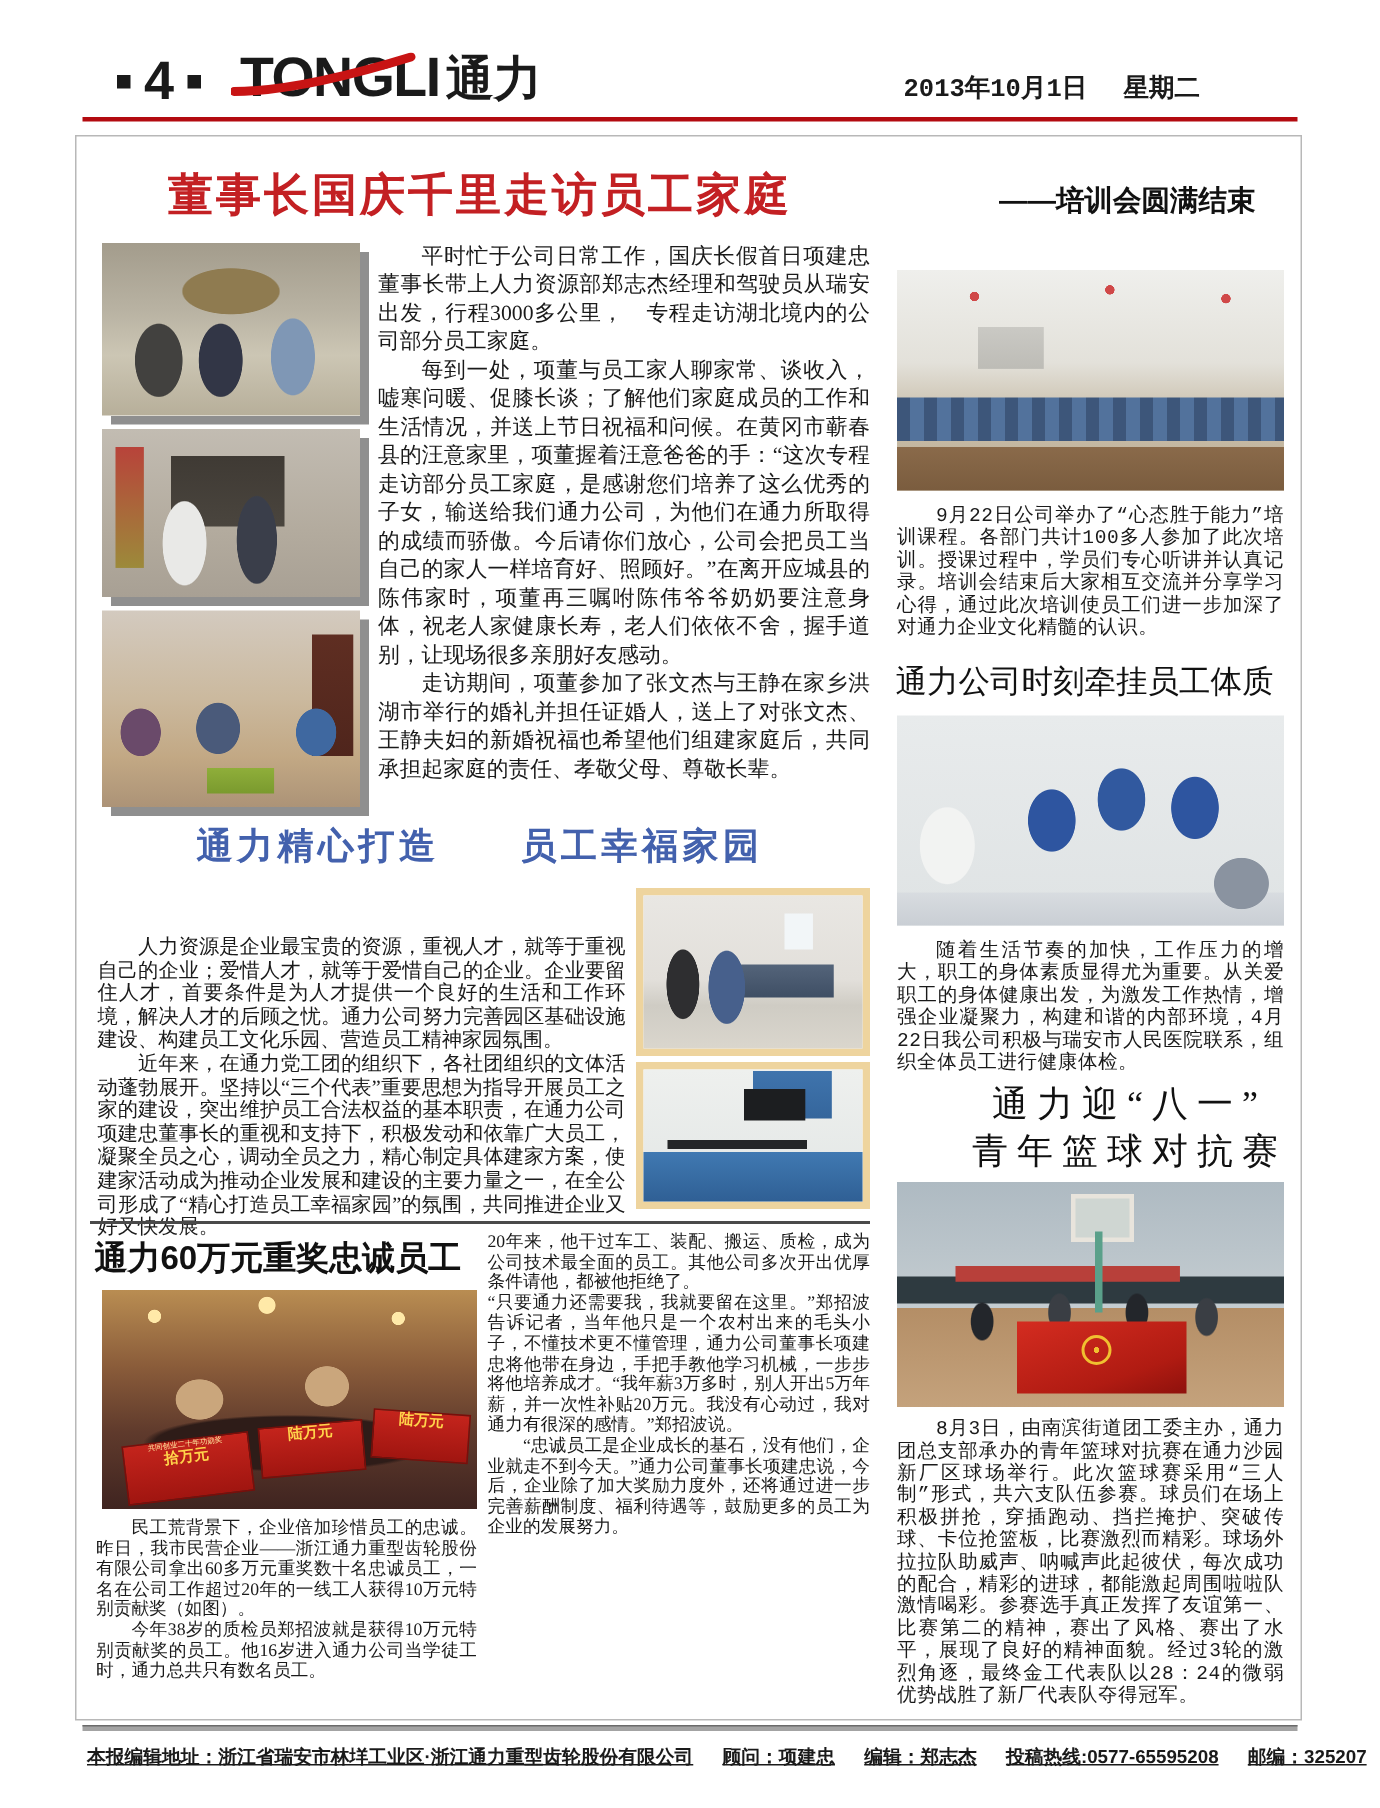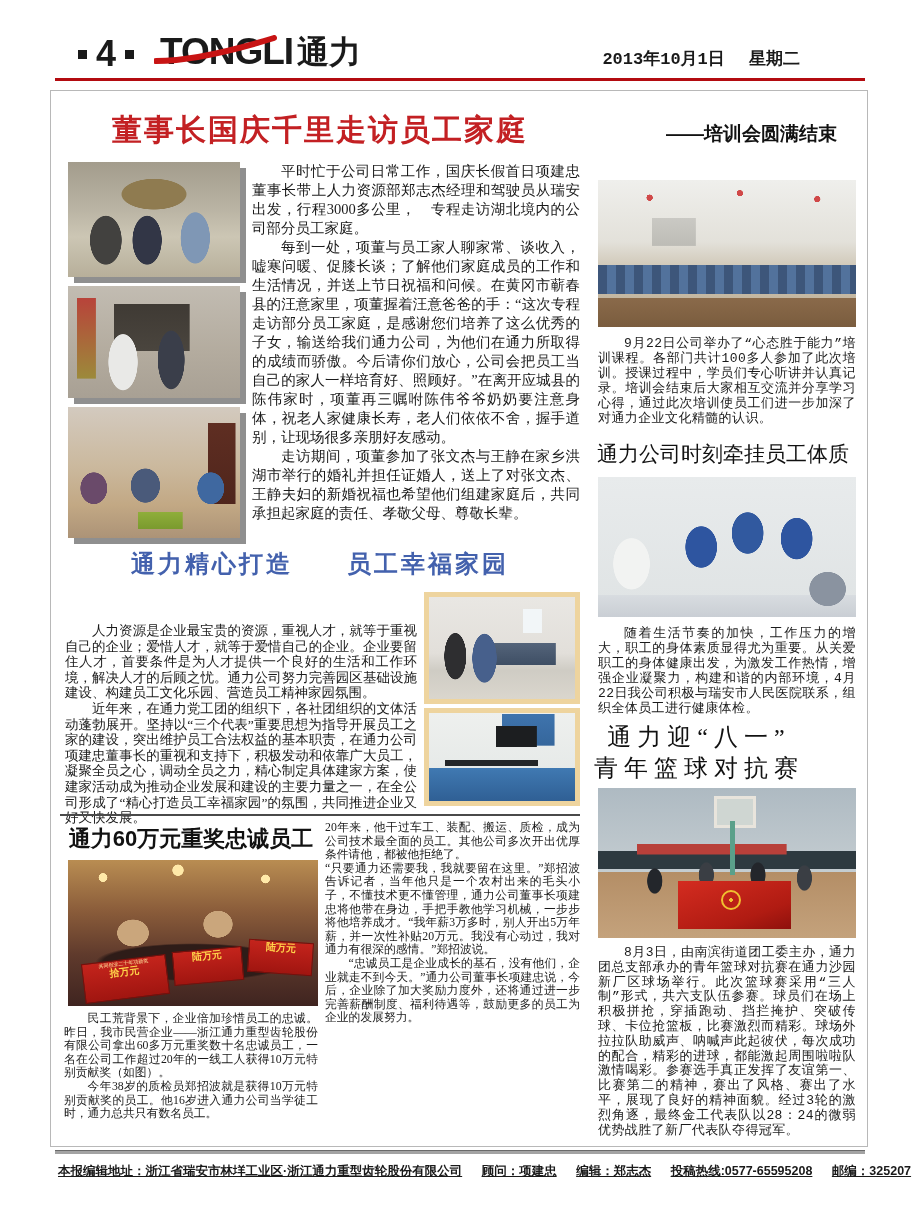--- a/index.html
+++ b/index.html
@@ -25,29 +25,29 @@
   .footer-rule{left:55px;top:1150px;width:810px;height:3px;background:#a3a3a3;border-top:1px solid #6a6a6a;}
   .footer-line{left:58px;top:1163px;width:806px;font-family:"Liberation Sans",sans-serif;
                font-weight:bold;font-size:12.5px;white-space:nowrap;}
   .footer-line span{margin-right:16px;text-decoration:underline;}
 
   
   .hl-red{left:60px;top:110px;width:520px;text-align:center;color:#c32023;
           font-size:30px;font-weight:bold;letter-spacing:2px;}
   .hl-blue{left:60px;top:548px;width:520px;text-align:center;color:#4361ad;
            font-size:24px;font-weight:bold;letter-spacing:3px;}
-  .hl-award{left:63px;top:824px;width:256px;text-align:center;color:#111;
+  .hl-award{left:63px;top:824px;width:256px;color:#111;
             font-family:"Liberation Sans",sans-serif;font-size:22px;font-weight:bold;}
   .hl-training{left:600px;top:118px;width:256px;font-family:"Liberation Sans",sans-serif;
                font-weight:bold;color:#111;}
   .hl-training .l1{font-size:23px;display:block;}
   .hl-training .l2{font-size:19px;display:block;padding-left:66px;margin-top:3px;}
   .hl-health{left:597px;top:440px;width:260px;font-family:"Liberation Sans",sans-serif;
              font-size:21px;font-weight:normal;color:#111;white-space:nowrap;}
-  .hl-basket{left:570px;top:722px;width:258px;text-align:center;color:#111;
+  .hl-basket{left:624px;top:722px;width:258px;text-align:center;color:#111;
              font-size:24px;letter-spacing:6px;line-height:1.3;}
 
   
   .copy p{margin:0;text-align:justify;}
   .indent{text-indent:2em;}
   .family-text{left:252px;top:162px;width:328px;font-size:14.5px;line-height:19px;}
   .happy-text{left:65px;top:597px;width:352px;font-size:13.5px;line-height:15.6px;margin-top:26px;}
   .award-c1{left:64px;top:1012px;width:254px;font-size:11.8px;line-height:13.6px;}
   .award-c2{left:325px;top:821px;width:255px;font-size:11.8px;line-height:13.6px;}
   .rcol-text{width:258px;font-size:13px;line-height:15px;letter-spacing:0.4px;font-family:Liberation Mono, monospace;}

